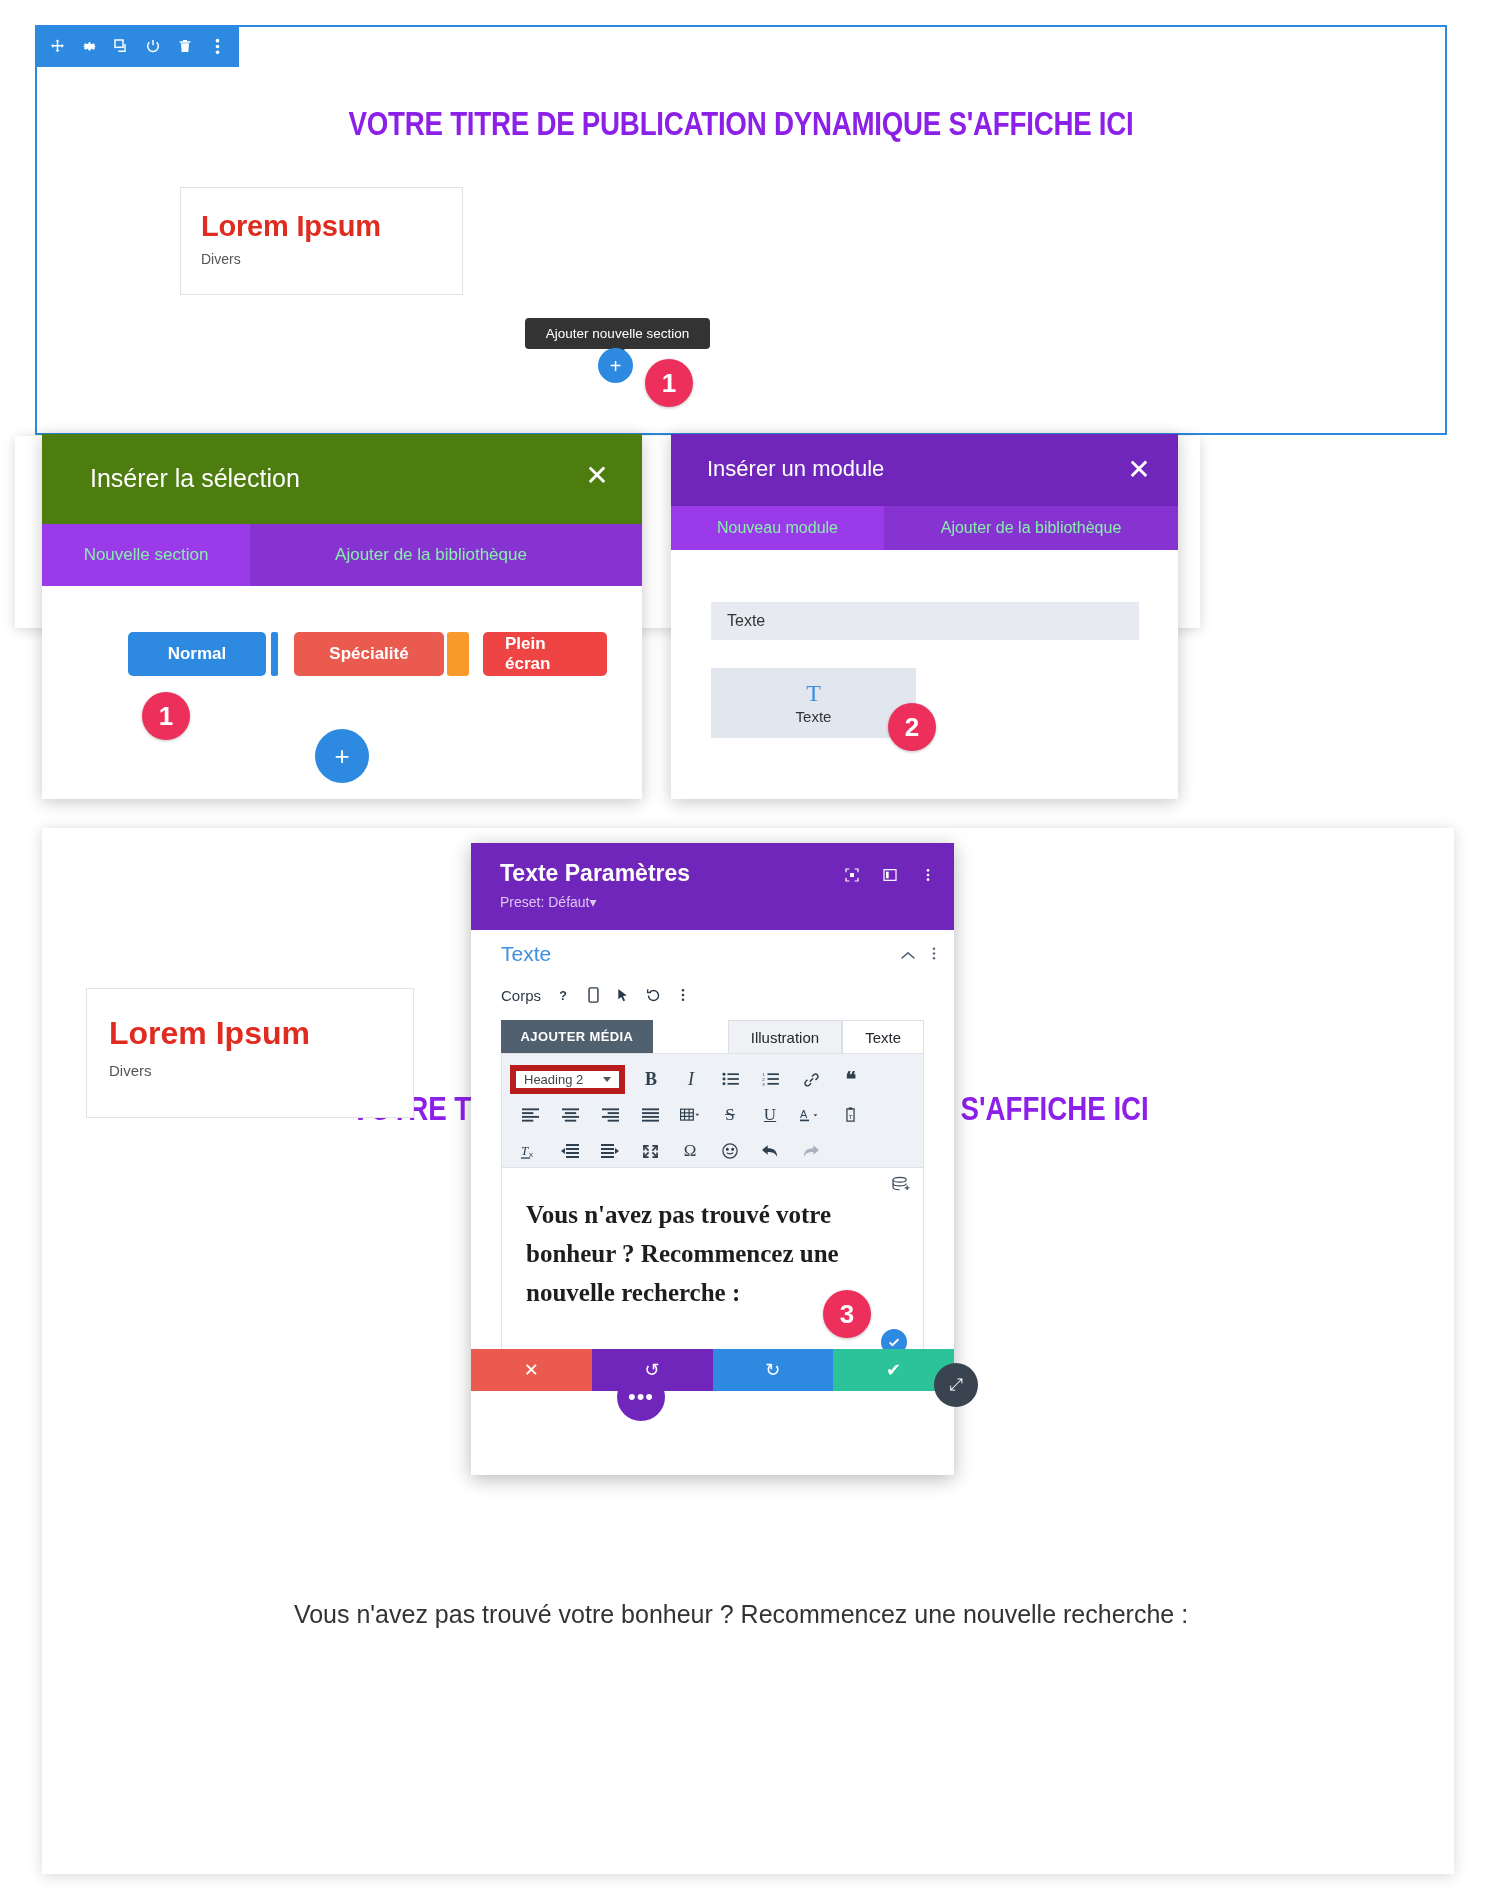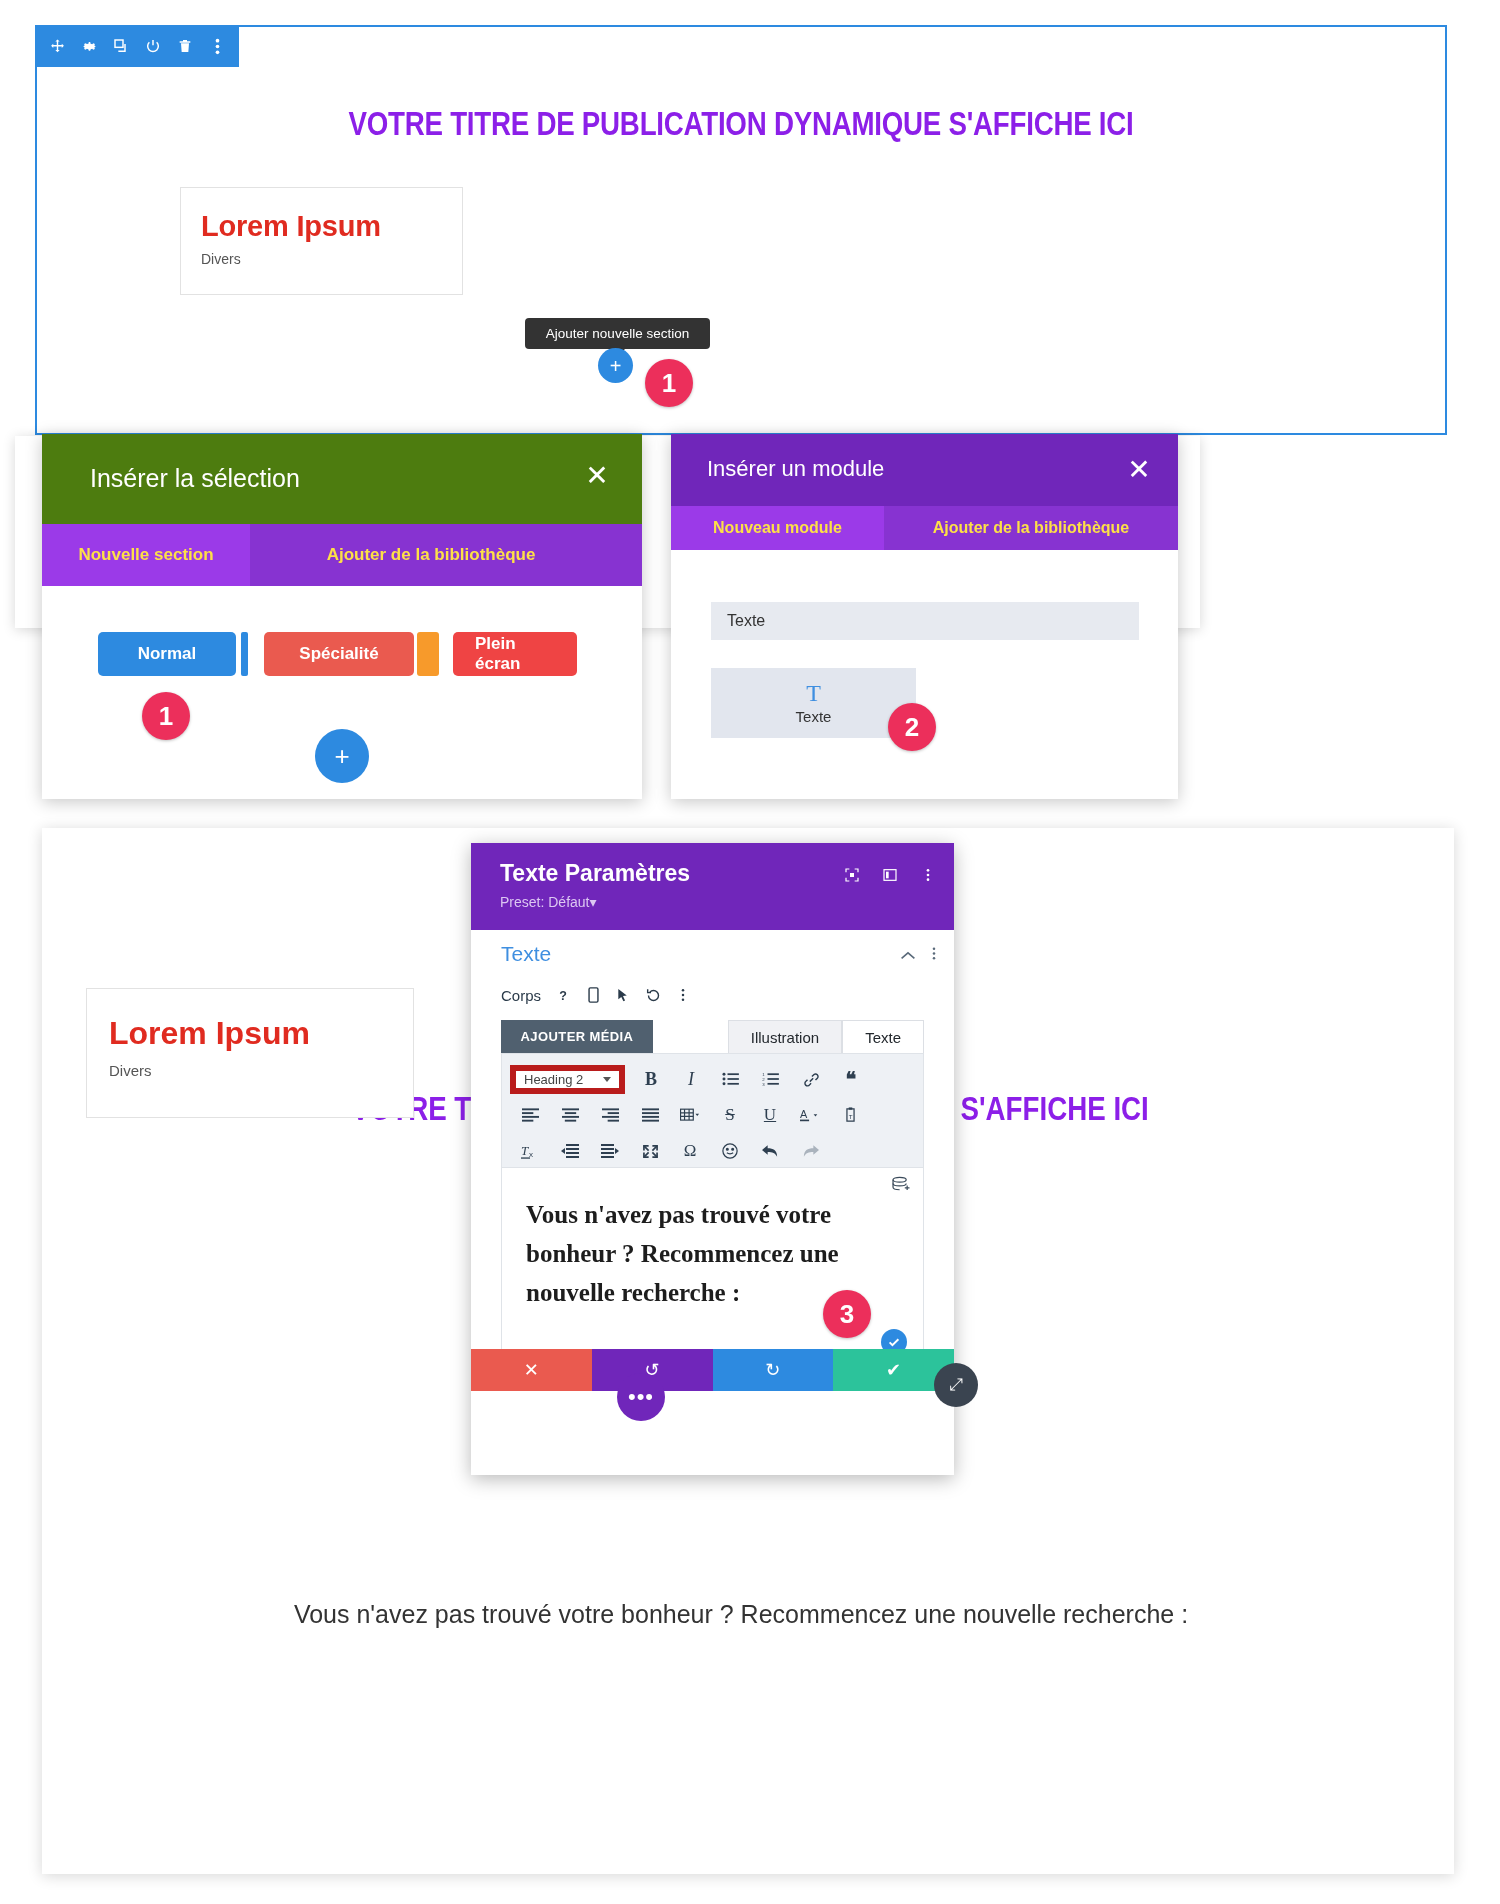--- a/index.html
+++ b/index.html
@@ -90,27 +90,27 @@
     position:absolute; left:48px; top:30px; color:#fff; font-size:25px;
   }
   .m-close{
     position:absolute; right:30px; top:26px; color:#fff; font-size:28px;
     width:30px; height:30px; display:flex; align-items:center; justify-content:center;
     font-weight:300;
   }
   .m-tabs{ display:flex; height:62px; background:#8733d1; }
   .m-tab{
     display:flex; align-items:center; justify-content:center; text-align:center;
-    color:#fde047; font-size:17px; line-height:1.15;font-weight:bold;
+    color:#86efac; font-size:17px; line-height:1.15;
   }
   .m-tab.active{ background:#9b3ae8; }
   .modal-sel .m-tab:nth-child(1){ width:208px; }
   .modal-sel .m-tab:nth-child(2){ flex:1; padding-right:30px; }
 
-  .m-body{ background:#fff; height:150px; position:relative; }
+  .m-body{ background:#fff; height:150px; position:relative;margin-left:30px; }
   .btn-row{ position:absolute; left:56px; top:46px; display:flex; align-items:center; }
   .sec-btn{
     height:44px; border-radius:5px; color:#fff; font-size:17px; font-weight:bold;
     display:flex; align-items:center; justify-content:center; padding:0 22px;
   }
   .b-normal{ background:#2d8ae0; width:138px; }
   .b-spec{ background:#ea5a4f; width:150px; }
   .b-full{ background:#ef4444; width:124px; }
   .thin-blue{ width:7px; height:44px; background:#2d8ae0; border-radius:2px; margin-left:5px; }
   .thin-orange{ width:22px; height:44px; background:#f79a2b; border-radius:3px; margin-left:3px; }

